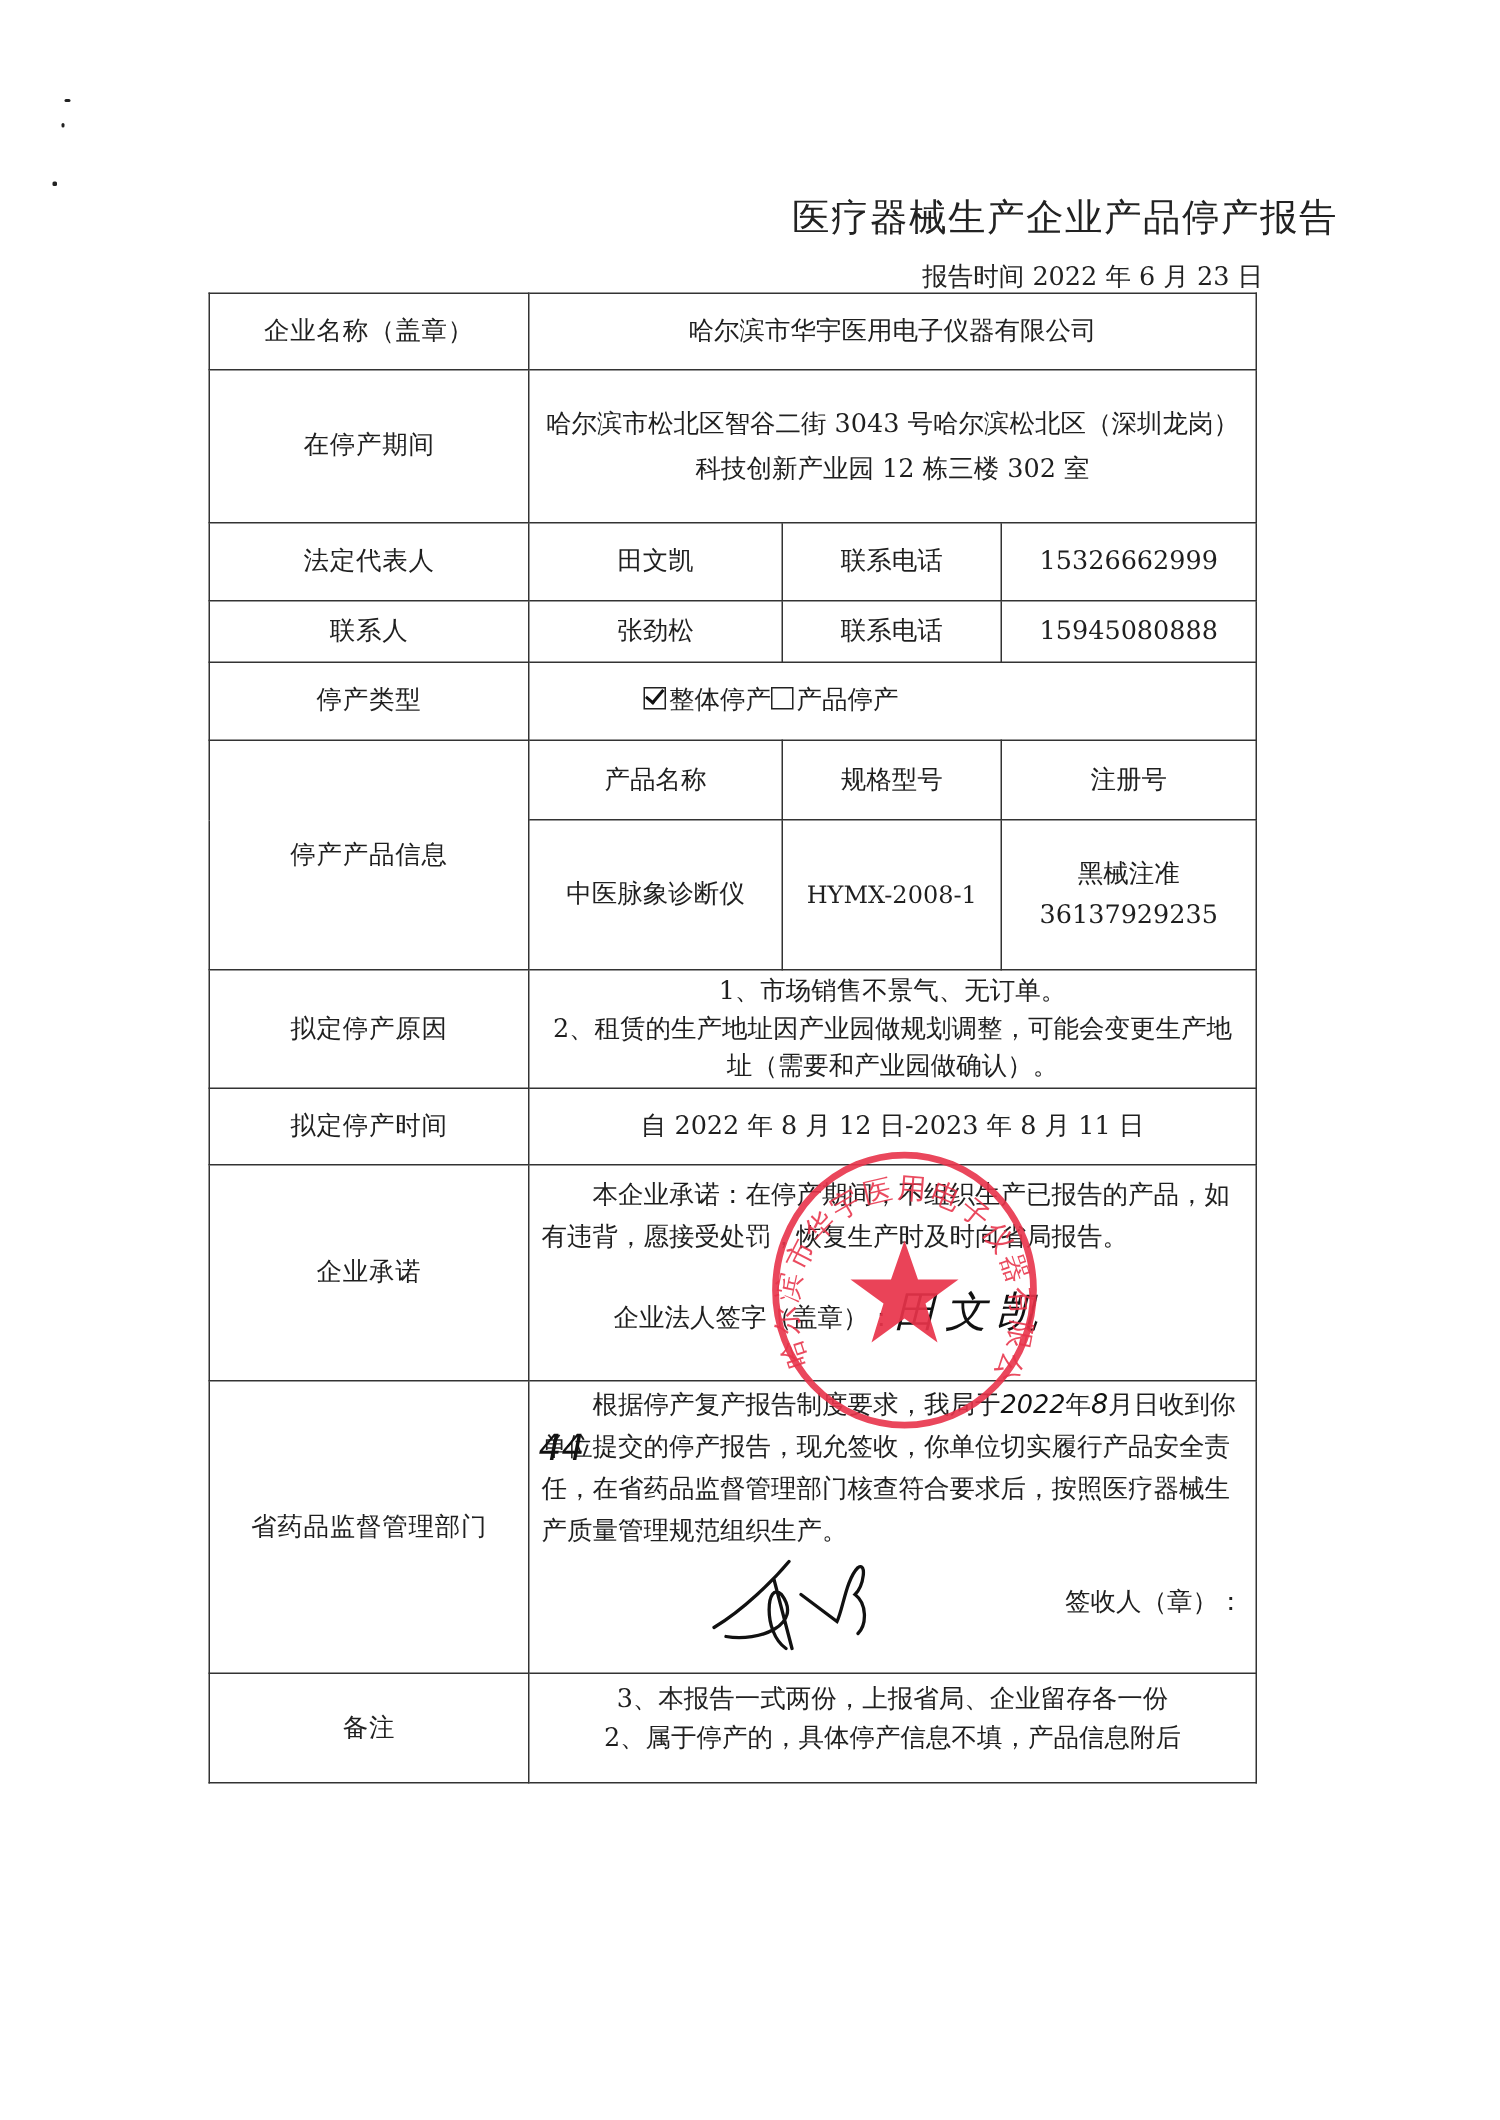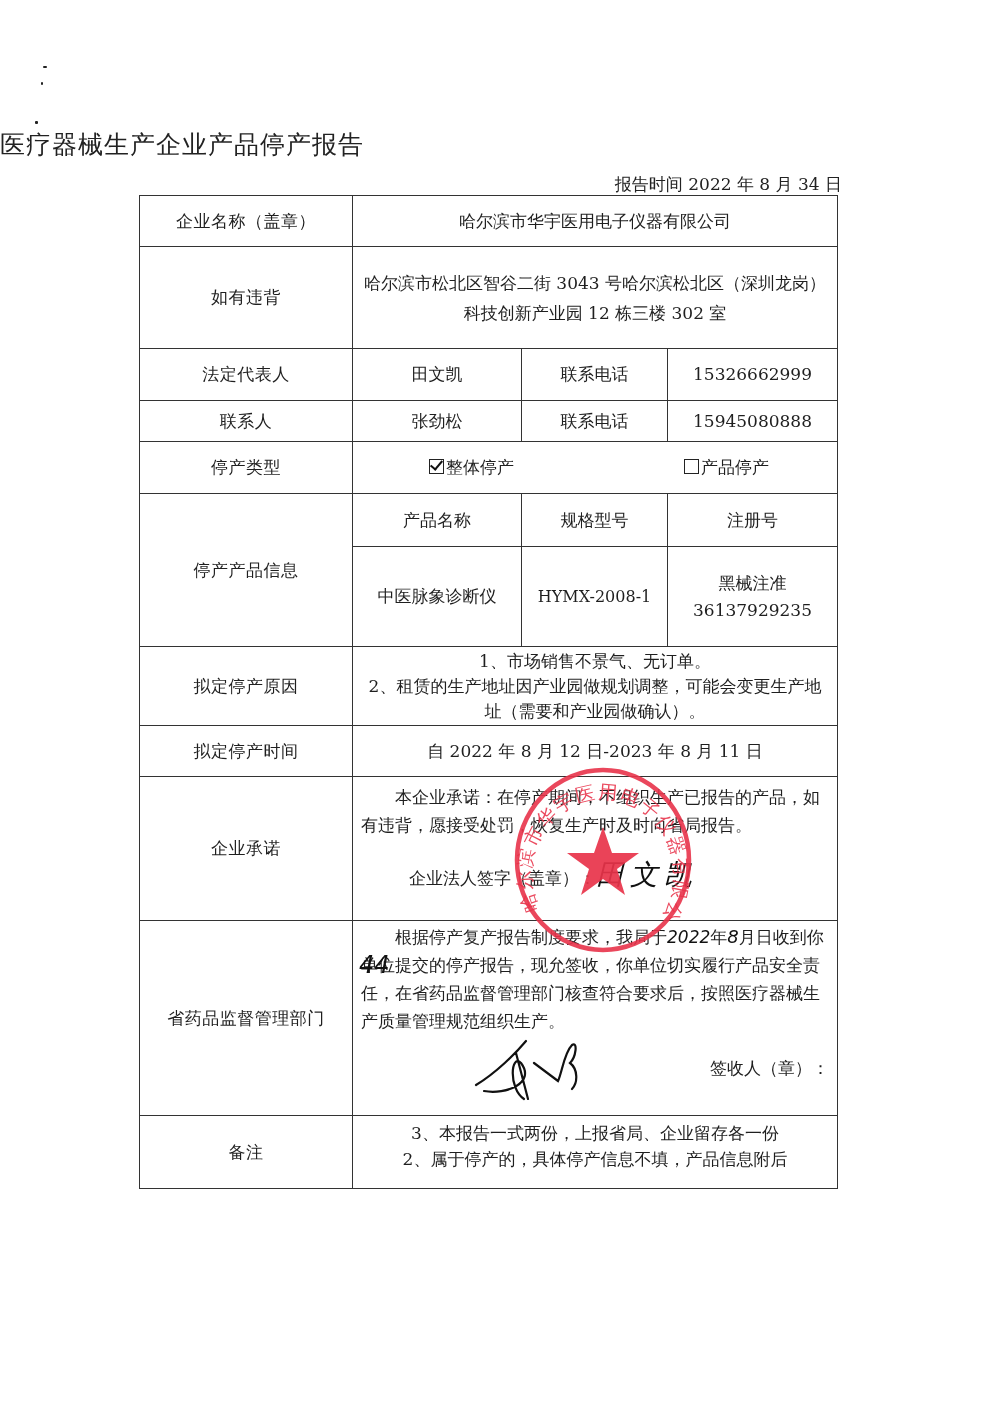--- a/index.html
+++ b/index.html
@@ -2,21 +2,21 @@
 <html><head>
 <meta charset="utf-8">
 <style>
   html, body { margin:0; padding:0; }
   body {
     width:1000px; height:1413px; background:#ffffff; position:relative; overflow:hidden;
     font-family:"DejaVu Serif","Liberation Serif",serif; color:#1e1e1e;
   }
   .specks span { position:absolute; background:#222; border-radius:1px; }
   .title {
-    position:absolute; left:0; width:892px; top:128px; text-align:left;
+    position:absolute; left:0; width:892px; top:128px; text-align:right;
     font-size:25px; letter-spacing:1px; color:#222;
   }
   .report-date {
     position:absolute; right:158px; top:173px; font-size:17px; color:#222;
   }
   table.form {
     position:absolute; left:139px; top:195px; width:698px;
     border-collapse:collapse; table-layout:fixed;padding-left:44px;
   }
   table.form td {
@@ -38,54 +38,54 @@
 </head>
 <body>
 
 <div class="specks">
   <span style="left:43px;top:66px;width:4px;height:2px;"></span>
   <span style="left:41px;top:82px;width:2px;height:3px;"></span>
   <span style="left:35px;top:121px;width:3px;height:3px;"></span>
 </div>
 
 <div class="title">医疗器械生产企业产品停产报告</div>
-<div class="report-date">报告时间 2022 年 8 月 34 日</div>
+<div class="report-date">报告时间 2022 年 6 月 23 日</div>
 
 <table class="form">
   <colgroup>
     <col style="width:213px">
       <col style="width:169px">
       <col style="width:146px">
       <col style="width:170px">
   </colgroup>
   <tbody>
       <tr style="height:51px">
     <td class="label">企业名称（盖章）</td>
     <td colspan="3">哈尔滨市华宇医用电子仪器有限公司</td>
   </tr>
   <tr style="height:102px">
-    <td class="label">如有违背</td>
+    <td class="label">在停产期间</td>
     <td colspan="3" class="left" style="line-height:30px">哈尔滨市松北区智谷二街 3043 号哈尔滨松北区（深圳龙岗）科技创新产业园 12 栋三楼 302 室</td>
   </tr>
   <tr style="height:52px">
     <td class="label">法定代表人</td>
     <td>田文凯</td>
     <td>联系电话</td>
     <td>15326662999</td>
   </tr>
   <tr style="height:41px">
     <td class="label">联系人</td>
     <td>张劲松</td>
     <td>联系电话</td>
     <td>15945080888</td>
   </tr>
   <tr style="height:52px">
     <td class="label">停产类型</td>
     <td colspan="3" style="padding:0">
-      <div style="display:flex;justify-content:space-between;padding:0 68px 0 76px;">
+      <div style="display:flex;justify-content:flex-start;padding:0 68px 0 76px;">
         <span>
           <span class="check on"></span><span>整体停产</span>
         </span>
         <span>
           <span class="check"></span><span>产品停产</span>
         </span>
       </div>
     </td>
   </tr>
   <tr style="height:53px">

